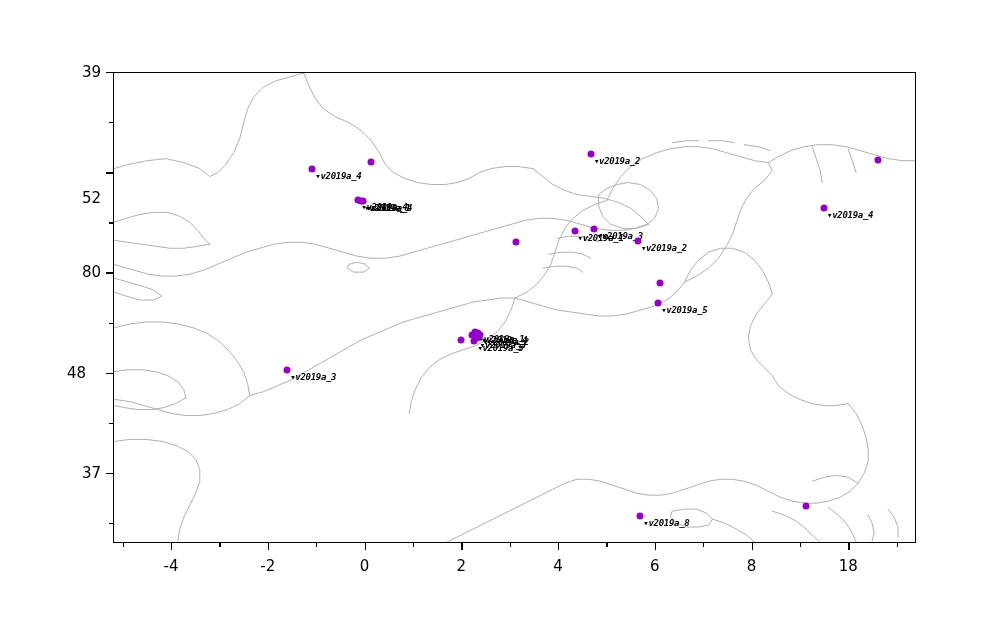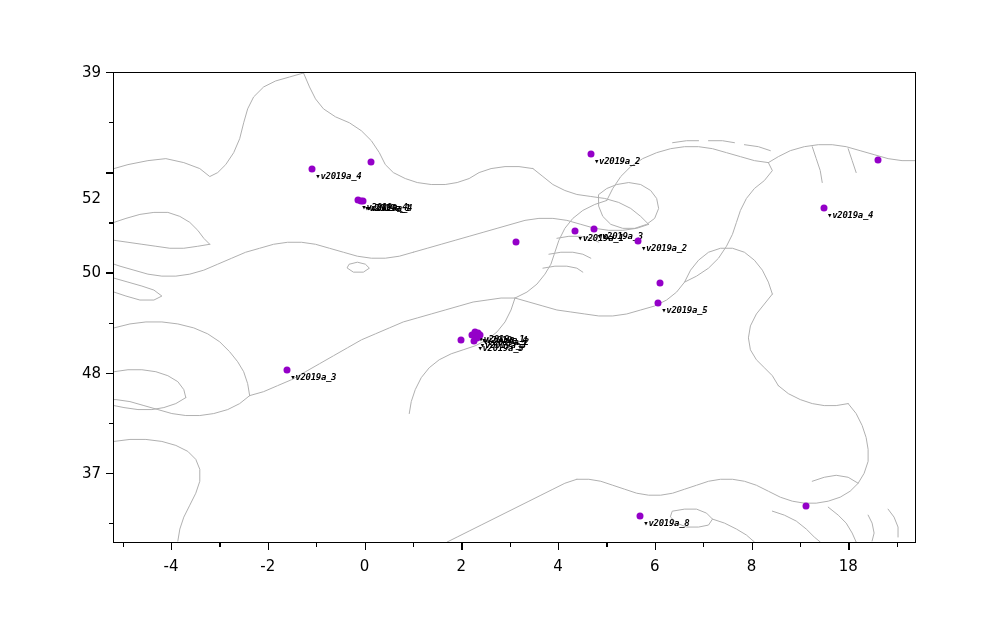--- a/index.html
+++ b/index.html
@@ -210,23 +210,23 @@
       <div class="tick xmin" style="left: 316.169px; top: 543px;"></div>
       <div class="tick xmin" style="left: 412.916px; top: 543px;"></div>
       <div class="tick xmin" style="left: 509.663px; top: 543px;"></div>
       <div class="tick xmin" style="left: 606.41px; top: 543px;"></div>
       <div class="tick xmin" style="left: 703.157px; top: 543px;"></div>
       <div class="tick xmin" style="left: 799.904px; top: 543px;"></div>
       <div class="tick xmin" style="left: 896.651px; top: 543px;"></div>
       <div class="tick ymaj" style="left: 106px; top: 472.851px;"></div>
       <div class="ylab" style="left: 65px; top: 472.851px; width: 36px;">37</div>
       <div class="tick ymaj" style="left: 106px; top: 372.638px;"></div>
-      <div class="ylab" style="left: 65px; top: 372.638px; width: 36px;">48</div>
+      <div class="ylab" style="left: 50px; top: 372.638px; width: 36px;">48</div>
       <div class="tick ymaj" style="left: 106px; top: 272.426px;"></div>
-      <div class="ylab" style="left: 65px; top: 272.426px; width: 36px;">50</div>
+      <div class="ylab" style="left: 65px; top: 272.426px; width: 36px;">80</div>
       <div class="tick ymaj" style="left: 106px; top: 172.213px;"></div>
       <div class="ylab" style="left: 65px; top: 183px; width: 36px; margin-top: 15px;">52</div>
       <div class="tick ymaj" style="left: 106px; top: 72px;"></div>
       <div class="ylab" style="left: 65px; top: 72px; width: 36px;">39</div>
       <div class="tick ymin" style="left: 109px; top: 522.957px;"></div>
       <div class="tick ymin" style="left: 109px; top: 422.745px;"></div>
       <div class="tick ymin" style="left: 109px; top: 322.532px;"></div>
       <div class="tick ymin" style="left: 109px; top: 222.319px;"></div>
       <div class="tick ymin" style="left: 109px; top: 122.106px;"></div>
     </div>

